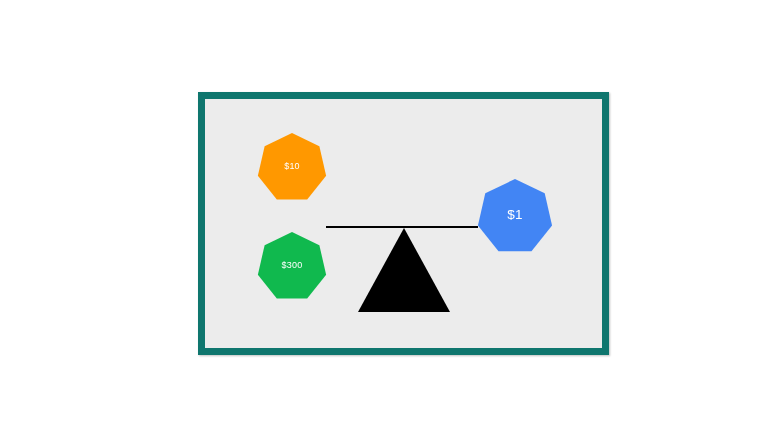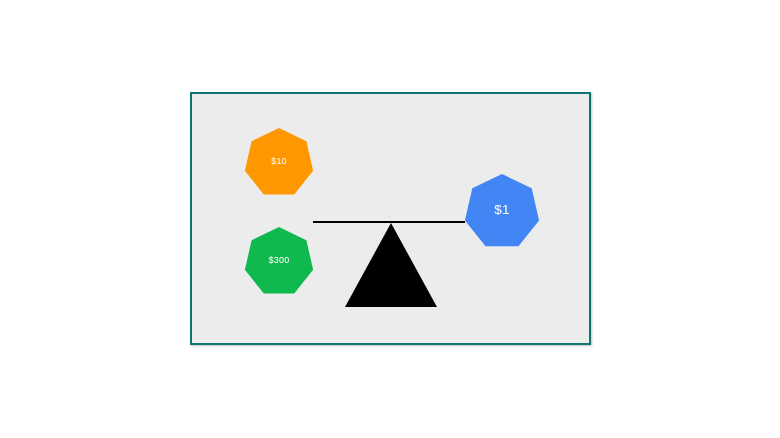--- a/index.html
+++ b/index.html
@@ -5,23 +5,23 @@
   html, body { margin: 0; padding: 0; }
   body {
     width: 780px; height: 438px;
     background: #ffffff;
     overflow: hidden;
     position: relative;
     font-family: "Liberation Sans", sans-serif;
   }
   .canvas {
     position: absolute;
-    left: 190px; top: 92px;
+    left: 198px; top: 92px;
     width: 397px; height: 249px;
-    border: 2px solid #0f766e;
+    border: 7px solid #0f766e;
     box-shadow: 1px 1px 2px rgba(0,0,0,0.25);
     text-decoration: underline;
   }
   .beam {
     position: absolute;
     left: 121px; top: 127px;
     width: 152px; height: 2px;
     z-index: 1;
   }
   .fulcrum {

